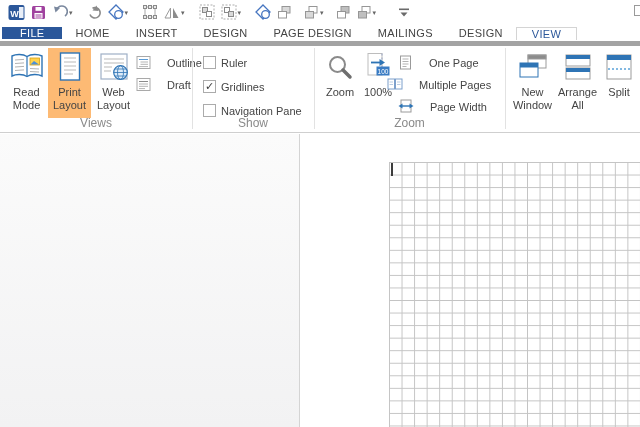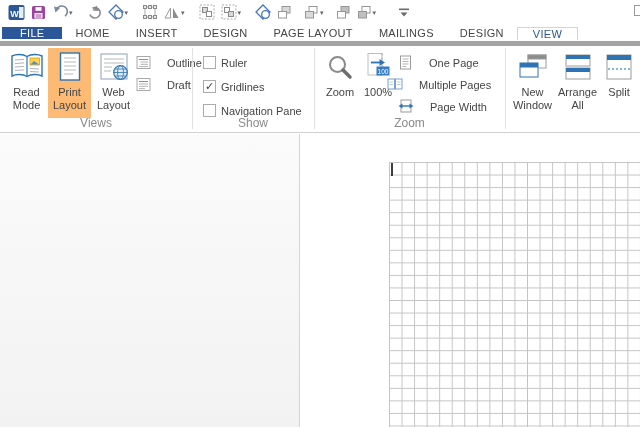--- a/index.html
+++ b/index.html
@@ -157,21 +157,21 @@
         </svg>
     </span>
     <span class="partial-ctrl"></span>
   </div>
 
   <div class="tabrow">
     <span class="tab file">FILE</span>
     <span class="tab">HOME</span>
     <span class="tab">INSERT</span>
     <span class="tab">DESIGN</span>
-    <span class="tab">PAGE LAYOUT</span>
+    <span class="tab">PAGE DESIGN</span>
     <span class="tab">MAILINGS</span>
     <span class="tab">DESIGN</span>
     <span class="tab active">VIEW</span>
   </div>
 
   <div class="ribbon">
 
     <div class="bigbtn" style="left:5px;width:43px">
       <span class="bicon">
         <svg width="34" height="30" viewBox="0 0 34 30">

